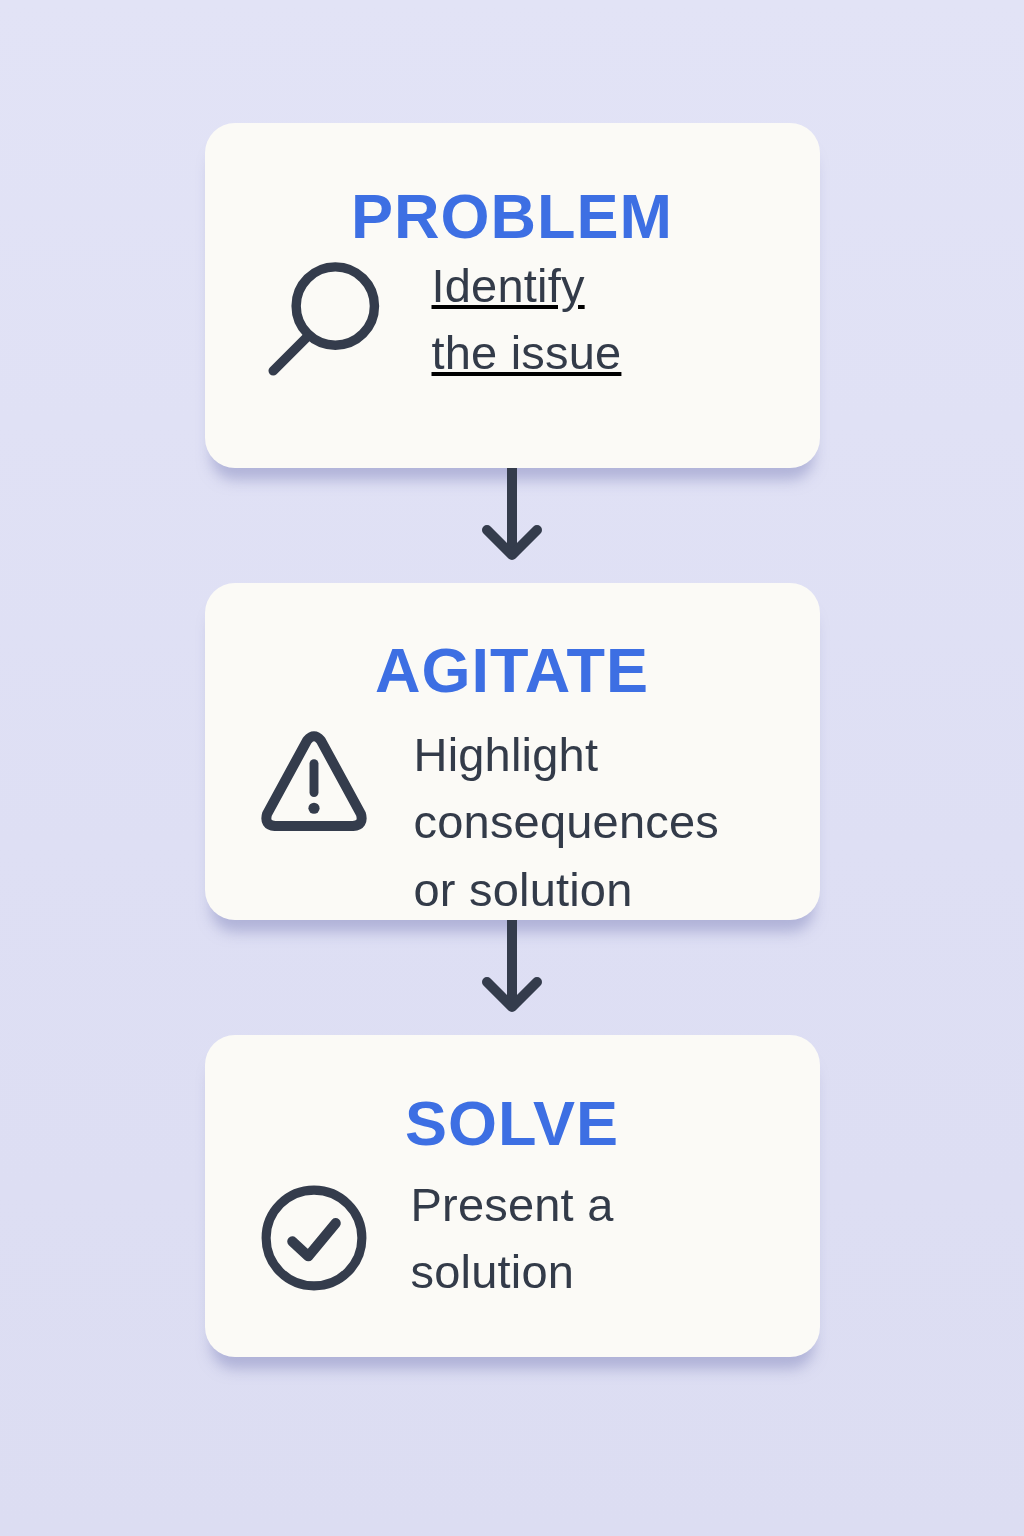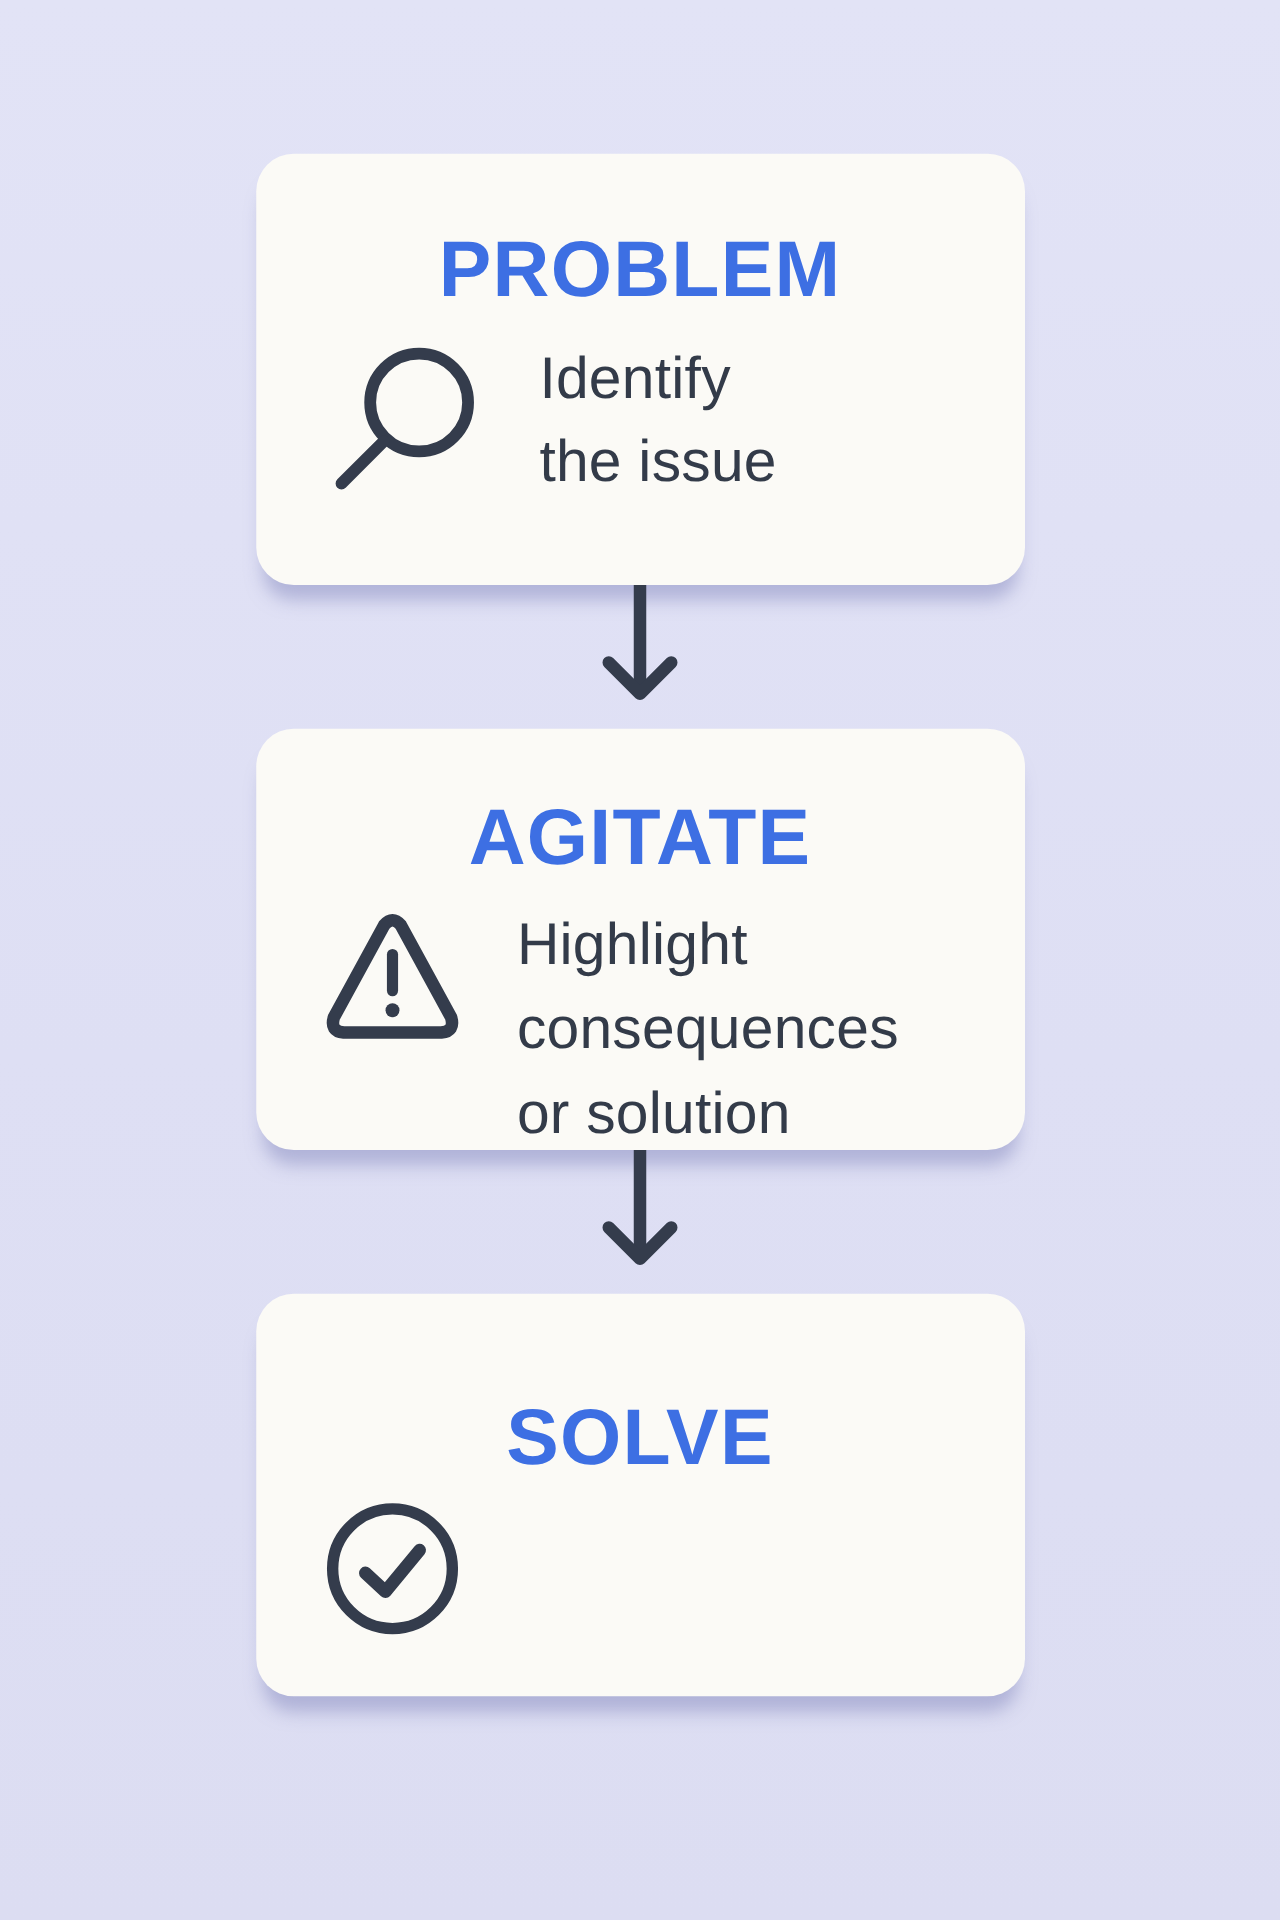--- a/index.html
+++ b/index.html
@@ -23,39 +23,39 @@
   .card {
     width: 615px;
     background: #fbfaf6;
     border-radius: 30px;
     box-shadow: 0 18px 14px -6px rgba(132, 135, 190, 0.50);
     box-sizing: border-box;
     flex: 0 0 auto;
   }
   .card-problem { margin-top: 123px; height: 345px; padding-top: 58px; }
   .card-agitate { height: 337px; padding-top: 52px; }
-  .card-solve   { height: 322px; padding-top: 80px; }
+  .card-solve   { height: 322px; padding-top: 53px; }
 
   .card-title {
     margin: 0;
     text-align: center;
     font-size: 63px;
     line-height: 1.12;
     font-weight: bold;
     letter-spacing: 1px;
     color: #3d6fe3;
   }
   .card-row {
     display: flex;
     padding-left: 52px;
     padding-right: 30px;
   }
   .row-center { align-items: center; }
   .row-top { align-items: flex-start; }
-  .card-problem .card-row { margin-top: 16px; }
+  .card-problem .card-row { margin-top: 0; text-decoration: underline; }
   .card-agitate .card-row { margin-top: 15px; }
   .card-solve   .card-row { margin-top: 12px; }
 
   .icon-box {
     flex: 0 0 auto;
     display: flex;
     align-items: center;
     justify-content: center;
   }
   .card-problem .icon-box { width: 135px; height: 135px; margin-right: 40px; }
@@ -132,16 +132,18 @@
 
   <div class="card card-solve">
     <h2 class="card-title">SOLVE</h2>
     <div class="card-row row-center">
       <div class="icon-box">
         <svg width="114" height="114" viewBox="0 0 100 100" fill="none">
           <circle cx="50" cy="50" r="42" stroke-width="8"></circle>
           <path d="M31 53 L45 66 L69 37" stroke-width="9" stroke-linecap="round" stroke-linejoin="round"></path>
         </svg>
       </div>
+      <div class="step-desc">Present a
+solution</div>
     </div>
   </div>
 
 </div>
 
 </body></html>

